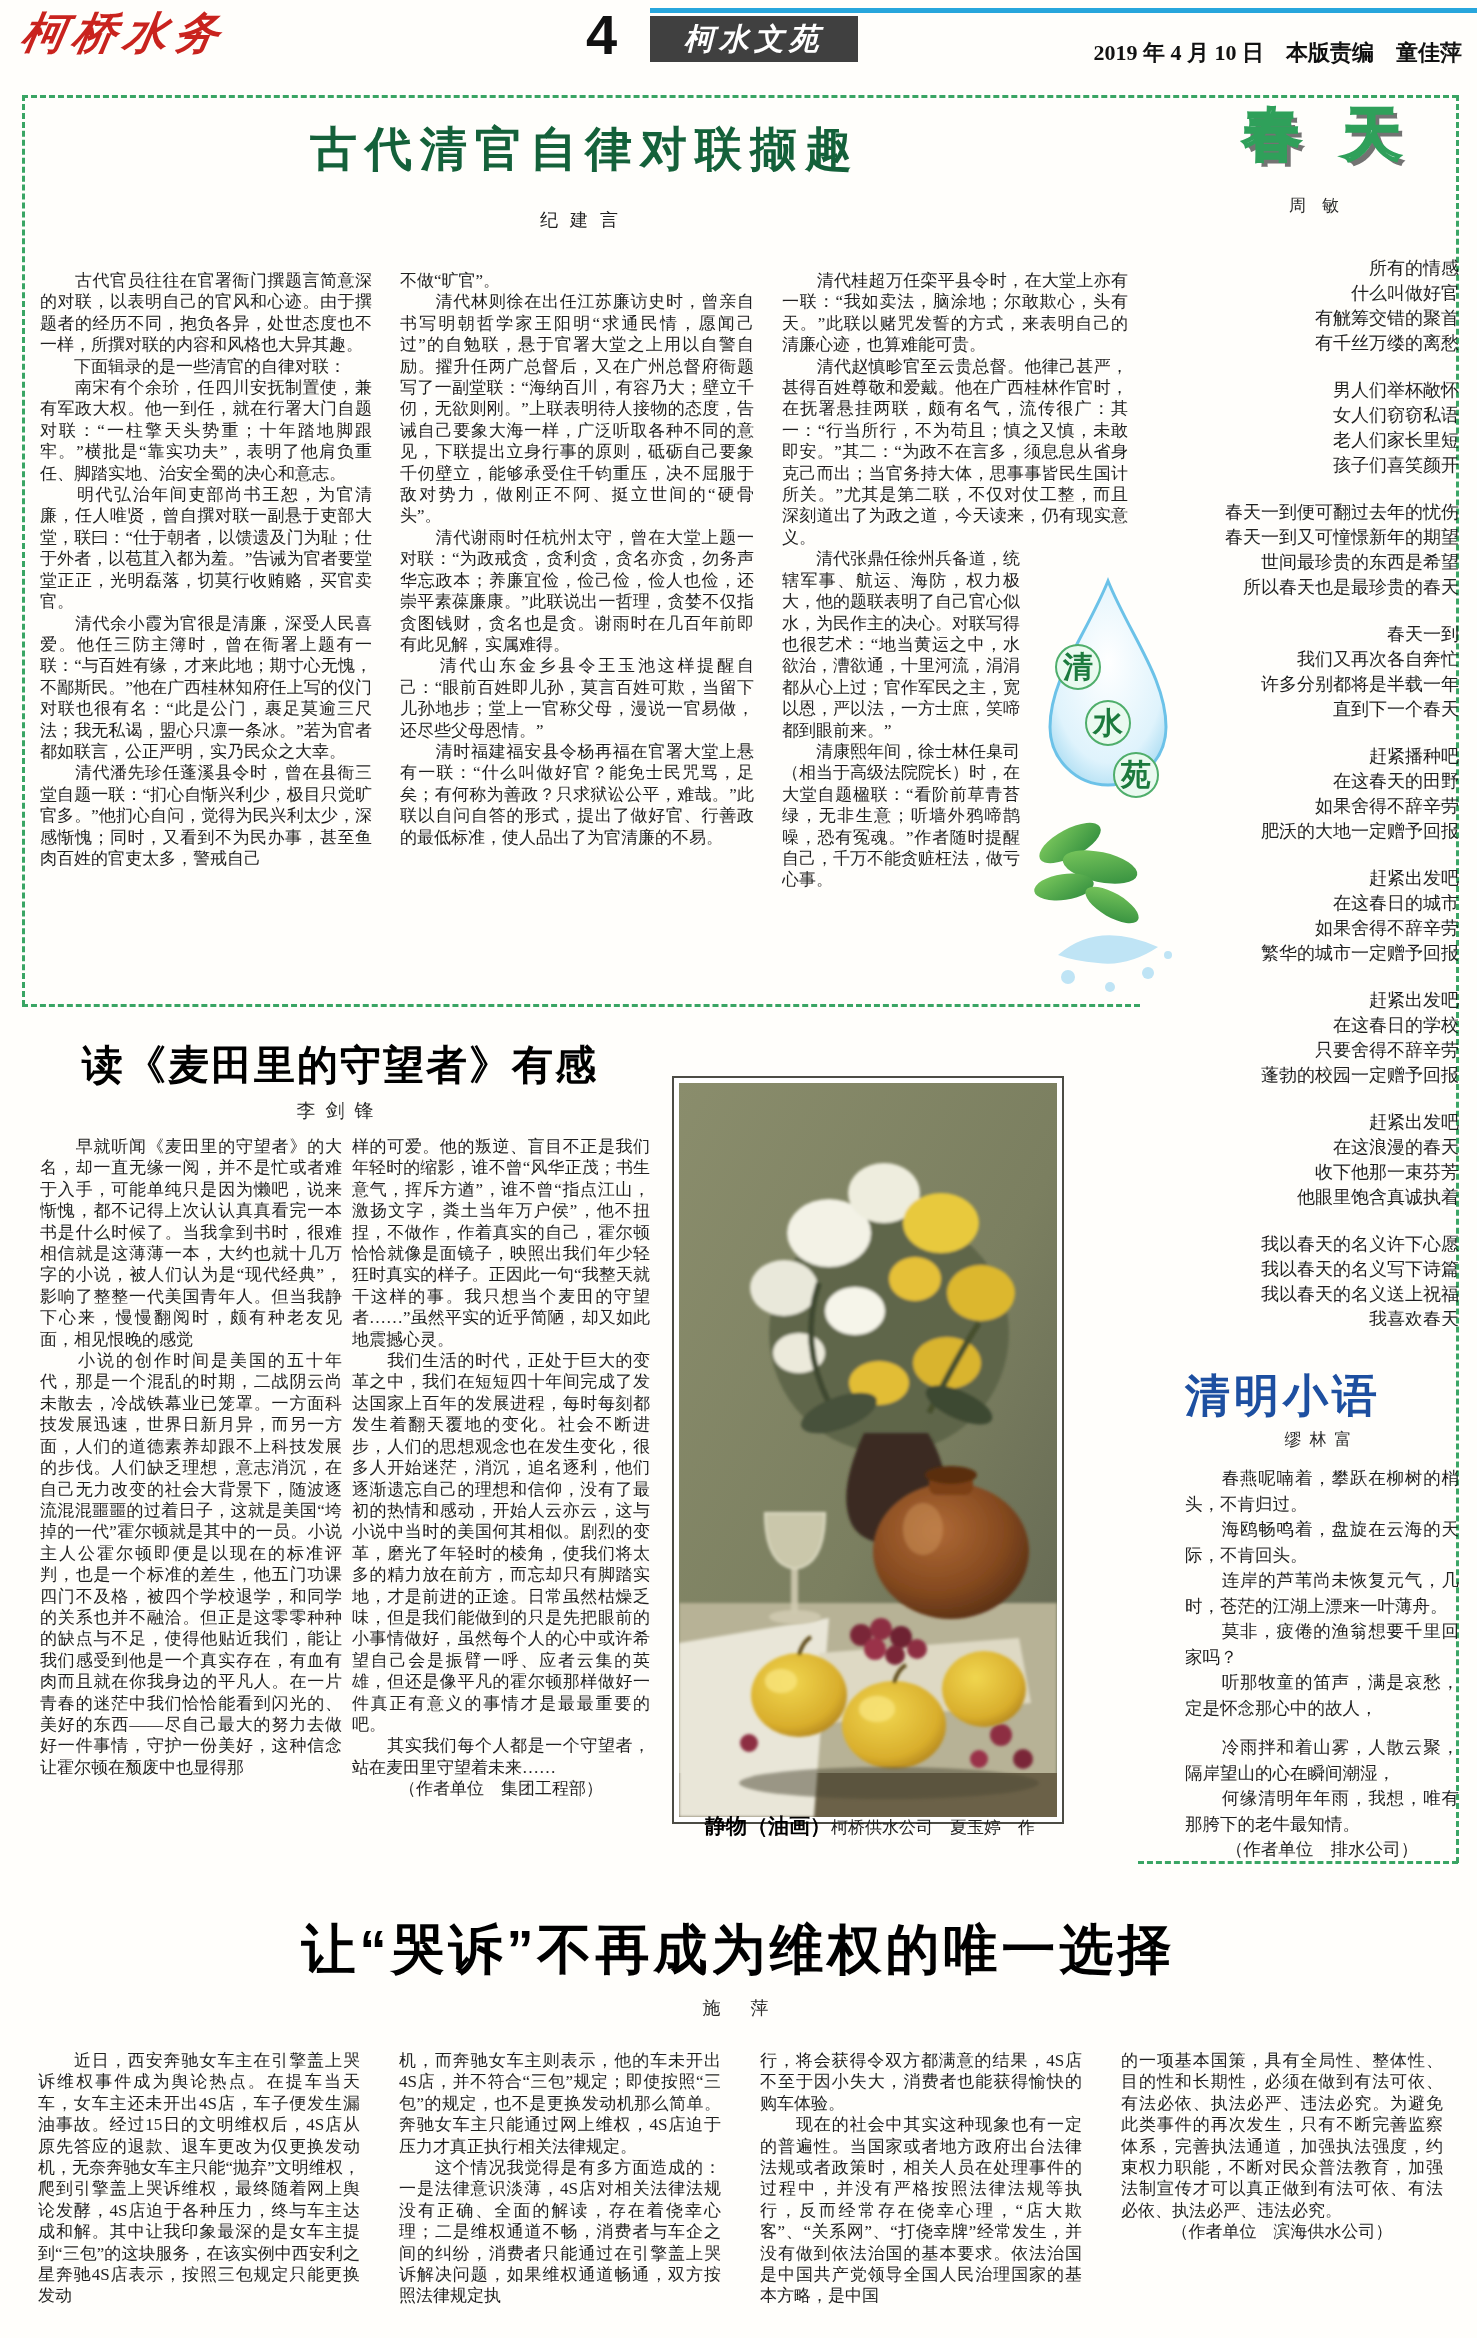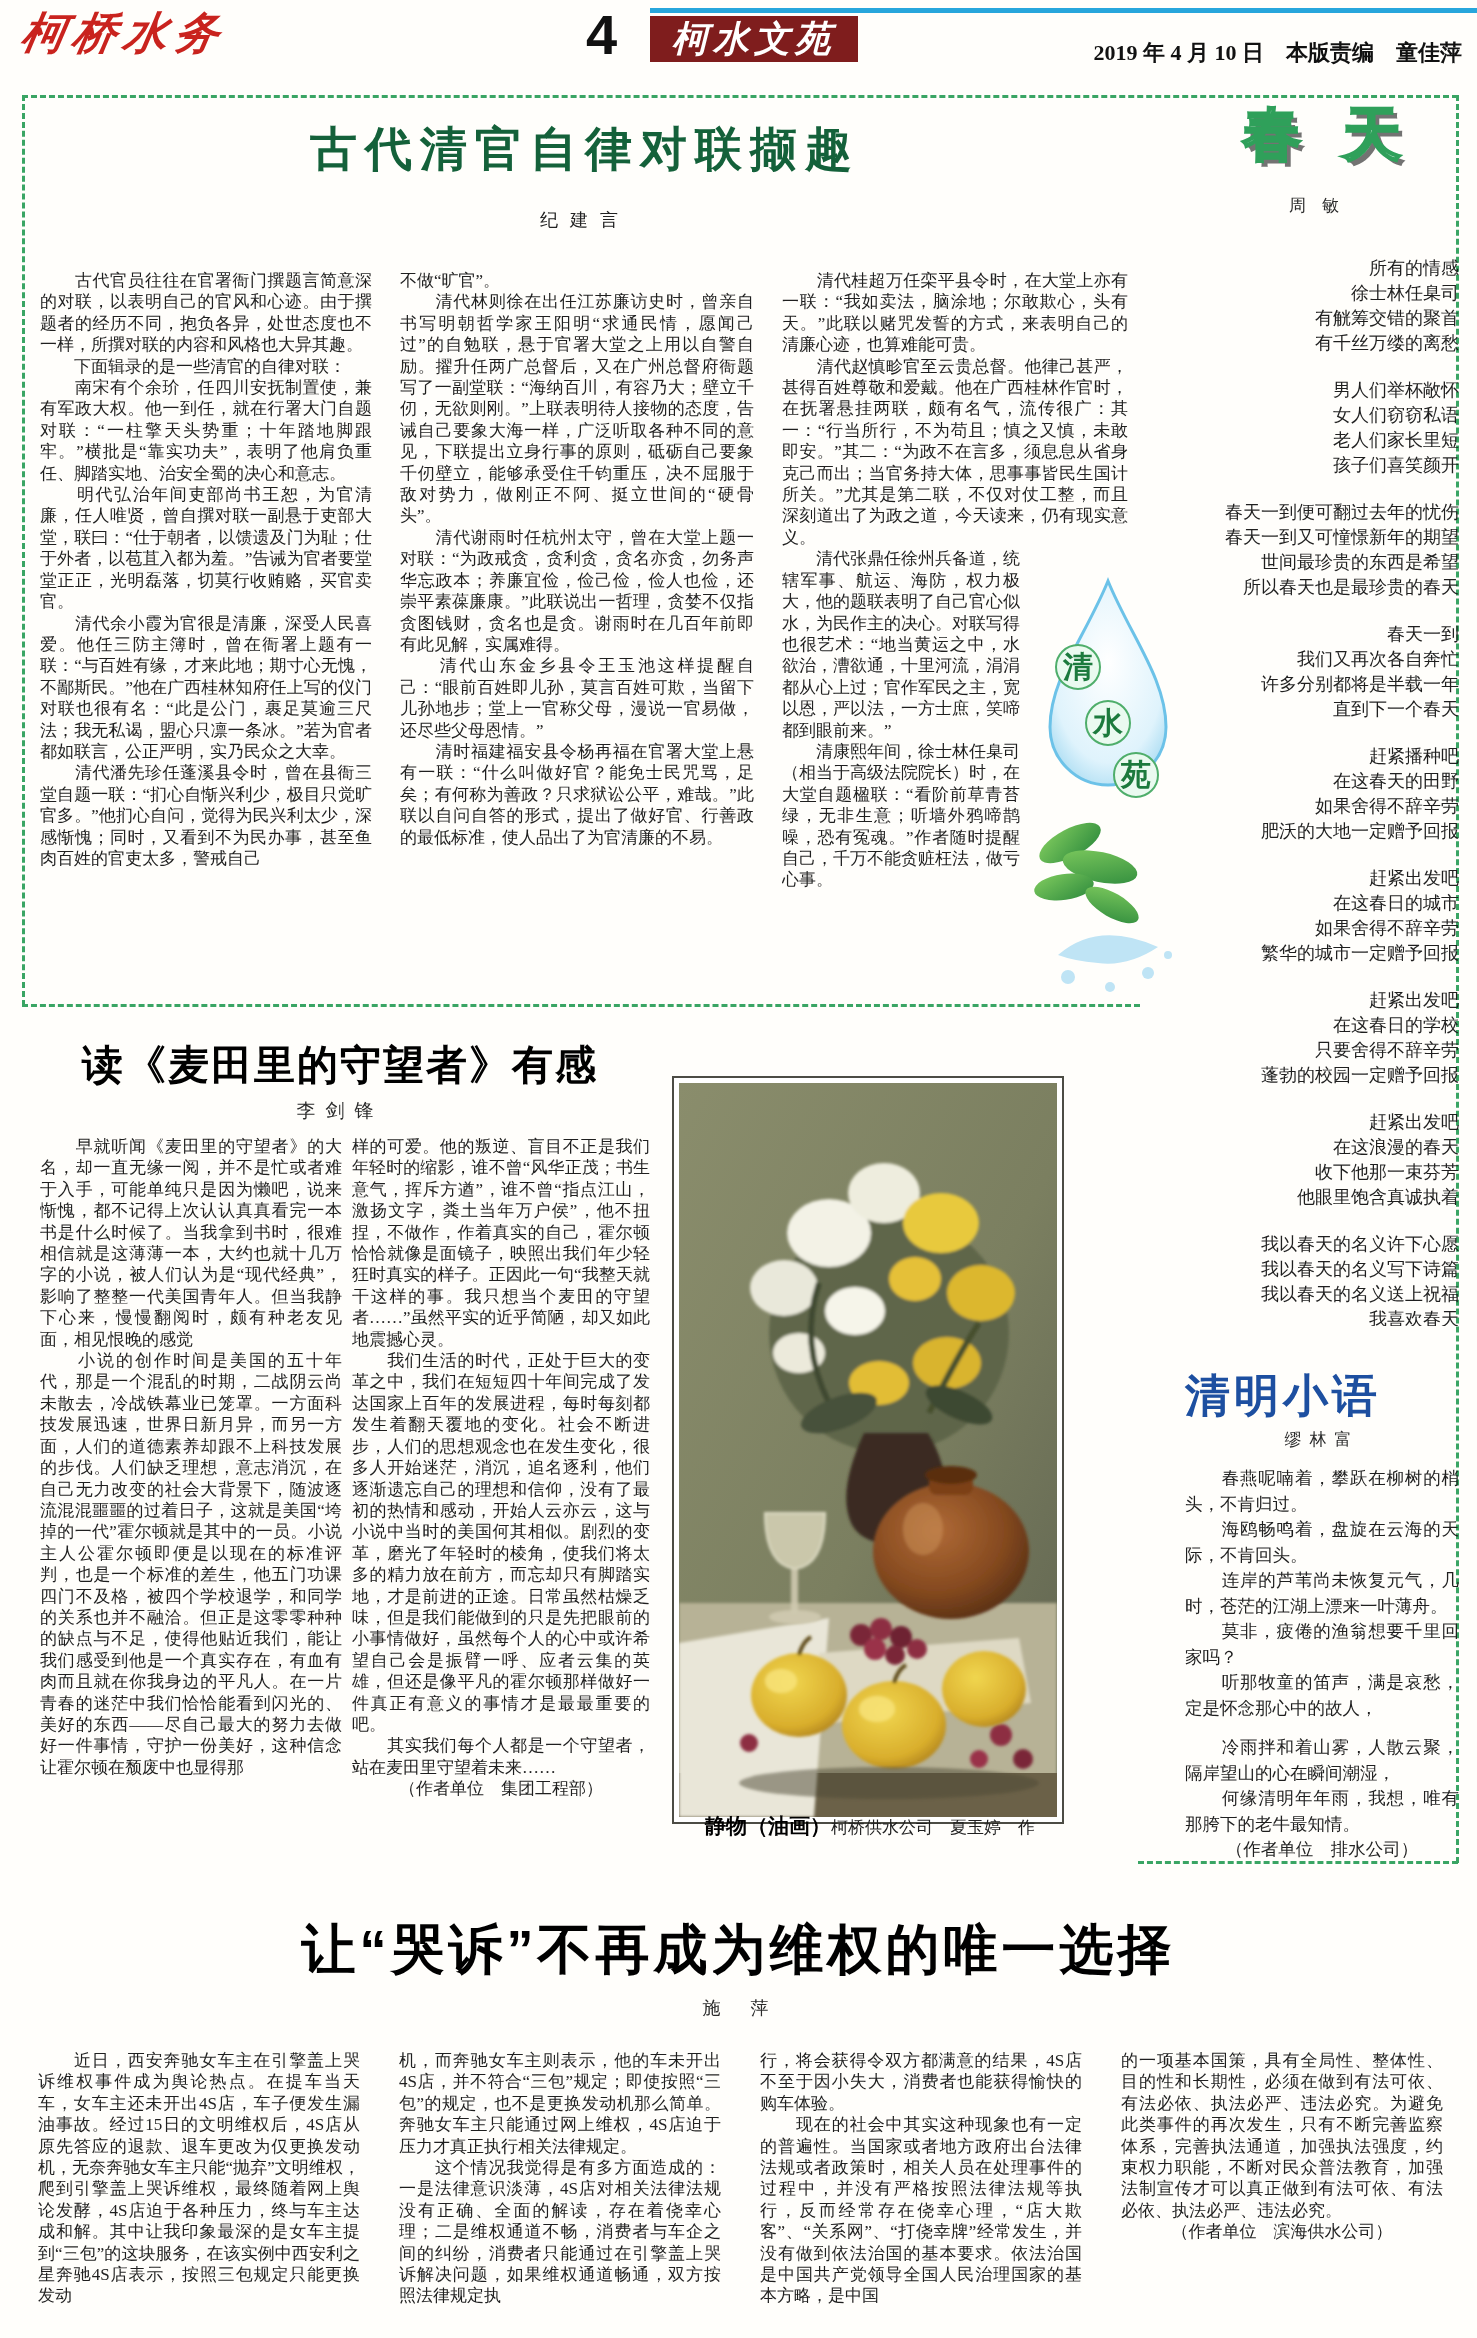--- a/index.html
+++ b/index.html
@@ -5,22 +5,22 @@
   html,body{margin:0;padding:0;background:#e8e8e4;}
   .page{position:relative;width:1477px;height:2338px;background:#fffefb;margin:0 auto;
         overflow:hidden;font-family:"Liberation Serif",serif;color:#2b2b2b;}
   .abs{position:absolute;}
   
   .brand{left:22px;top:4px;font-size:44px;font-weight:bold;font-style:italic;color:#c9231e;
          letter-spacing:7px;transform:skewX(-10deg);font-family:"Liberation Serif",serif;}
   .pagenum{left:586px;top:2px;font-size:56px;font-weight:900;color:#111;
            font-family:"Liberation Sans",sans-serif;}
   .top-blue-line{left:650px;top:8px;width:827px;height:5px;background:#27a6dc;}
-  .section-box{left:650px;top:16px;width:208px;height:46px;background:#7f1d1d;color:#fff;
-               font-size:36px;font-weight:bold;font-style:italic;line-height:46px;text-align:center;
+  .section-box{left:650px;top:16px;width:208px;height:46px;background:#404040;color:#fff;
+               font-size:30px;font-weight:bold;font-style:italic;line-height:46px;text-align:center;
                letter-spacing:5px;font-family:"Liberation Serif",serif;}
   .dateline{left:1000px;top:38px;width:462px;text-align:right;font-size:22px;font-weight:bold;color:#111;}
   
   .dash{border:0 dashed #3aa564;}
   .dash-h{border-top-width:3px;height:0;}
   .dash-v{border-left-width:3px;width:0;}
   
   .t-couplet{left:40px;top:102px;width:1090px;text-align:center;font-size:47px;font-weight:900;
              color:#14613a;letter-spacing:8px;font-family:"Liberation Serif",serif;margin-top:16px;}
   .a-couplet{left:40px;top:208px;width:1090px;text-align:center;font-size:18px;letter-spacing:12px;color:#222;}
@@ -148,21 +148,21 @@
           <circle cx="140" cy="380" r="4"></circle>
       </g>
     </svg>
   </div>
 
   <div class="abs spring-title">春天</div>
   <div class="abs spring-author">周敏</div>
   <div class="abs poembox">
       <div class="stanza">
         <div class="pline">所有的情感</div>
-        <div class="pline">徐士林任臬司</div>
+        <div class="pline">什么叫做好官</div>
         <div class="pline">有觥筹交错的聚首</div>
         <div class="pline">有千丝万缕的离愁</div>
       </div>
       <div class="stanza">
         <div class="pline">男人们举杯敞怀</div>
         <div class="pline">女人们窃窃私语</div>
         <div class="pline">老人们家长里短</div>
         <div class="pline">孩子们喜笑颜开</div>
       </div>
       <div class="stanza">

